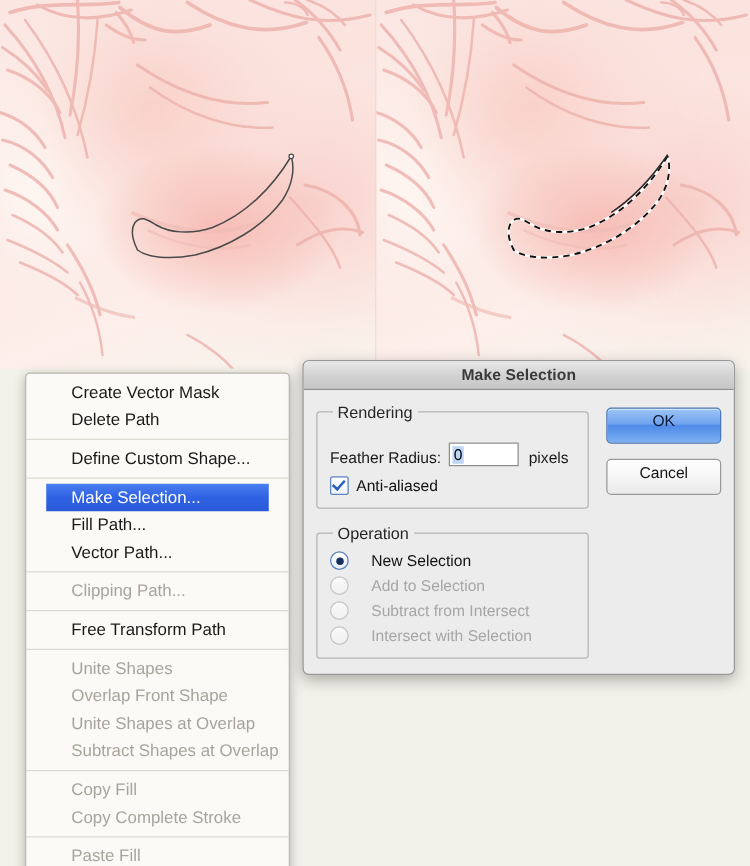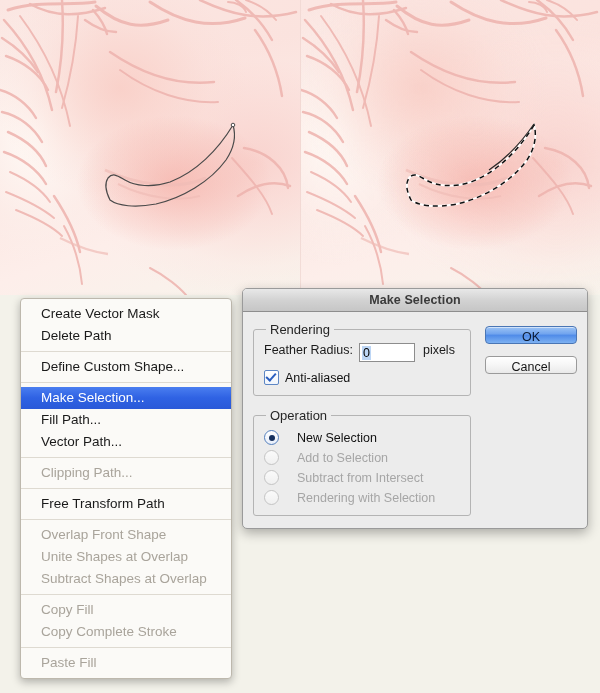--- a/index.html
+++ b/index.html
@@ -46,21 +46,21 @@
     position: absolute;
     left: 20px; top: 298px;
     width: 212px;
     background: #fbfaf7;
     border: 1px solid #bdb8ad;
     border-radius: 4px;
     box-shadow: 0 3px 9px rgba(0,0,0,.28);
     padding: 3px 0 3px 0;
     box-sizing: border-box;
   }
-  .menu-group { padding: 1px 0; }
+  .menu-group { padding: 1px 16px; }
   .menu-sep {
     height: 1px;
     background: #dedad1;
     margin: 3px 0;
   }
   .menu-item {
     font-size: 13.5px;
     line-height: 19px;
     padding: 1px 8px 2px 20px;
     color: #1a1a1a;
@@ -122,22 +122,22 @@
   fieldset.group:last-child { margin-bottom: 0; }
   fieldset.group legend {
     font-size: 13px;
     color: #262626;
     padding: 0 4px;
     margin-left: 2px;
   }
 
   .row {
     display: flex;
-    align-items: flex-start;
-    margin-top: 3px;
+    align-items: flex-end;
+    margin-top: 14px;
   }
   .field-label {
     font-size: 12.5px;
     color: #1a1a1a;
     margin-right: 6px;
   }
   .text-input {
     width: 56px;
     height: 19px;
     border: 1px solid #8d8d8d;
@@ -207,21 +207,21 @@
     border-color: #c4c4c4;
     background: linear-gradient(to bottom,#fafafa,#f0f0f0);
   }
   .radio-label { font-size: 12.5px; color: #121212; }
   .radio-label.dim { color: #a6a6a6; }
 
   
   .btn {
     display: block;
     width: 92px;
-    height: 18px;
+    height: 29px;
     line-height: 20px;
     text-align: center;
     font-size: 12.5px;
     border-radius: 4px;
     box-sizing: border-box;
     cursor: default;
     margin-bottom: 12px;
   }
   .btn.default {
     background: linear-gradient(to bottom, #9dc4f5 0%, #6fa3ee 45%, #4e8ae8 50%, #7db1f2 100%);
@@ -370,20 +370,21 @@
     <div class="menu-item disabled">Clipping Path...</div>
   </div>
   <div class="menu-sep"></div>
 
   <div class="menu-group">
     <div class="menu-item">Free Transform Path</div>
   </div>
   <div class="menu-sep"></div>
 
   <div class="menu-group">
+    <div class="menu-item disabled">Unite Shapes</div>
     <div class="menu-item disabled">Overlap Front Shape</div>
     <div class="menu-item disabled">Unite Shapes at Overlap</div>
     <div class="menu-item disabled">Subtract Shapes at Overlap</div>
   </div>
   <div class="menu-sep"></div>
 
   <div class="menu-group">
     <div class="menu-item disabled">Copy Fill</div>
     <div class="menu-item disabled">Copy Complete Stroke</div>
   </div>
@@ -436,21 +437,21 @@
           <span class="radio-label dim">Add to Selection</span>
         </div>
 
         <div class="radio-row">
           <span class="radio dim"></span>
           <span class="radio-label dim">Subtract from Intersect</span>
         </div>
 
         <div class="radio-row">
           <span class="radio dim"></span>
-          <span class="radio-label dim">Rendering with Selection</span>
+          <span class="radio-label dim">Intersect with Selection</span>
         </div>
       </fieldset>
 
     </div>
 
     <div id="dialog-right">
       <div class="btn default">OK</div>
       <div class="btn normal">Cancel</div>
     </div>
 

